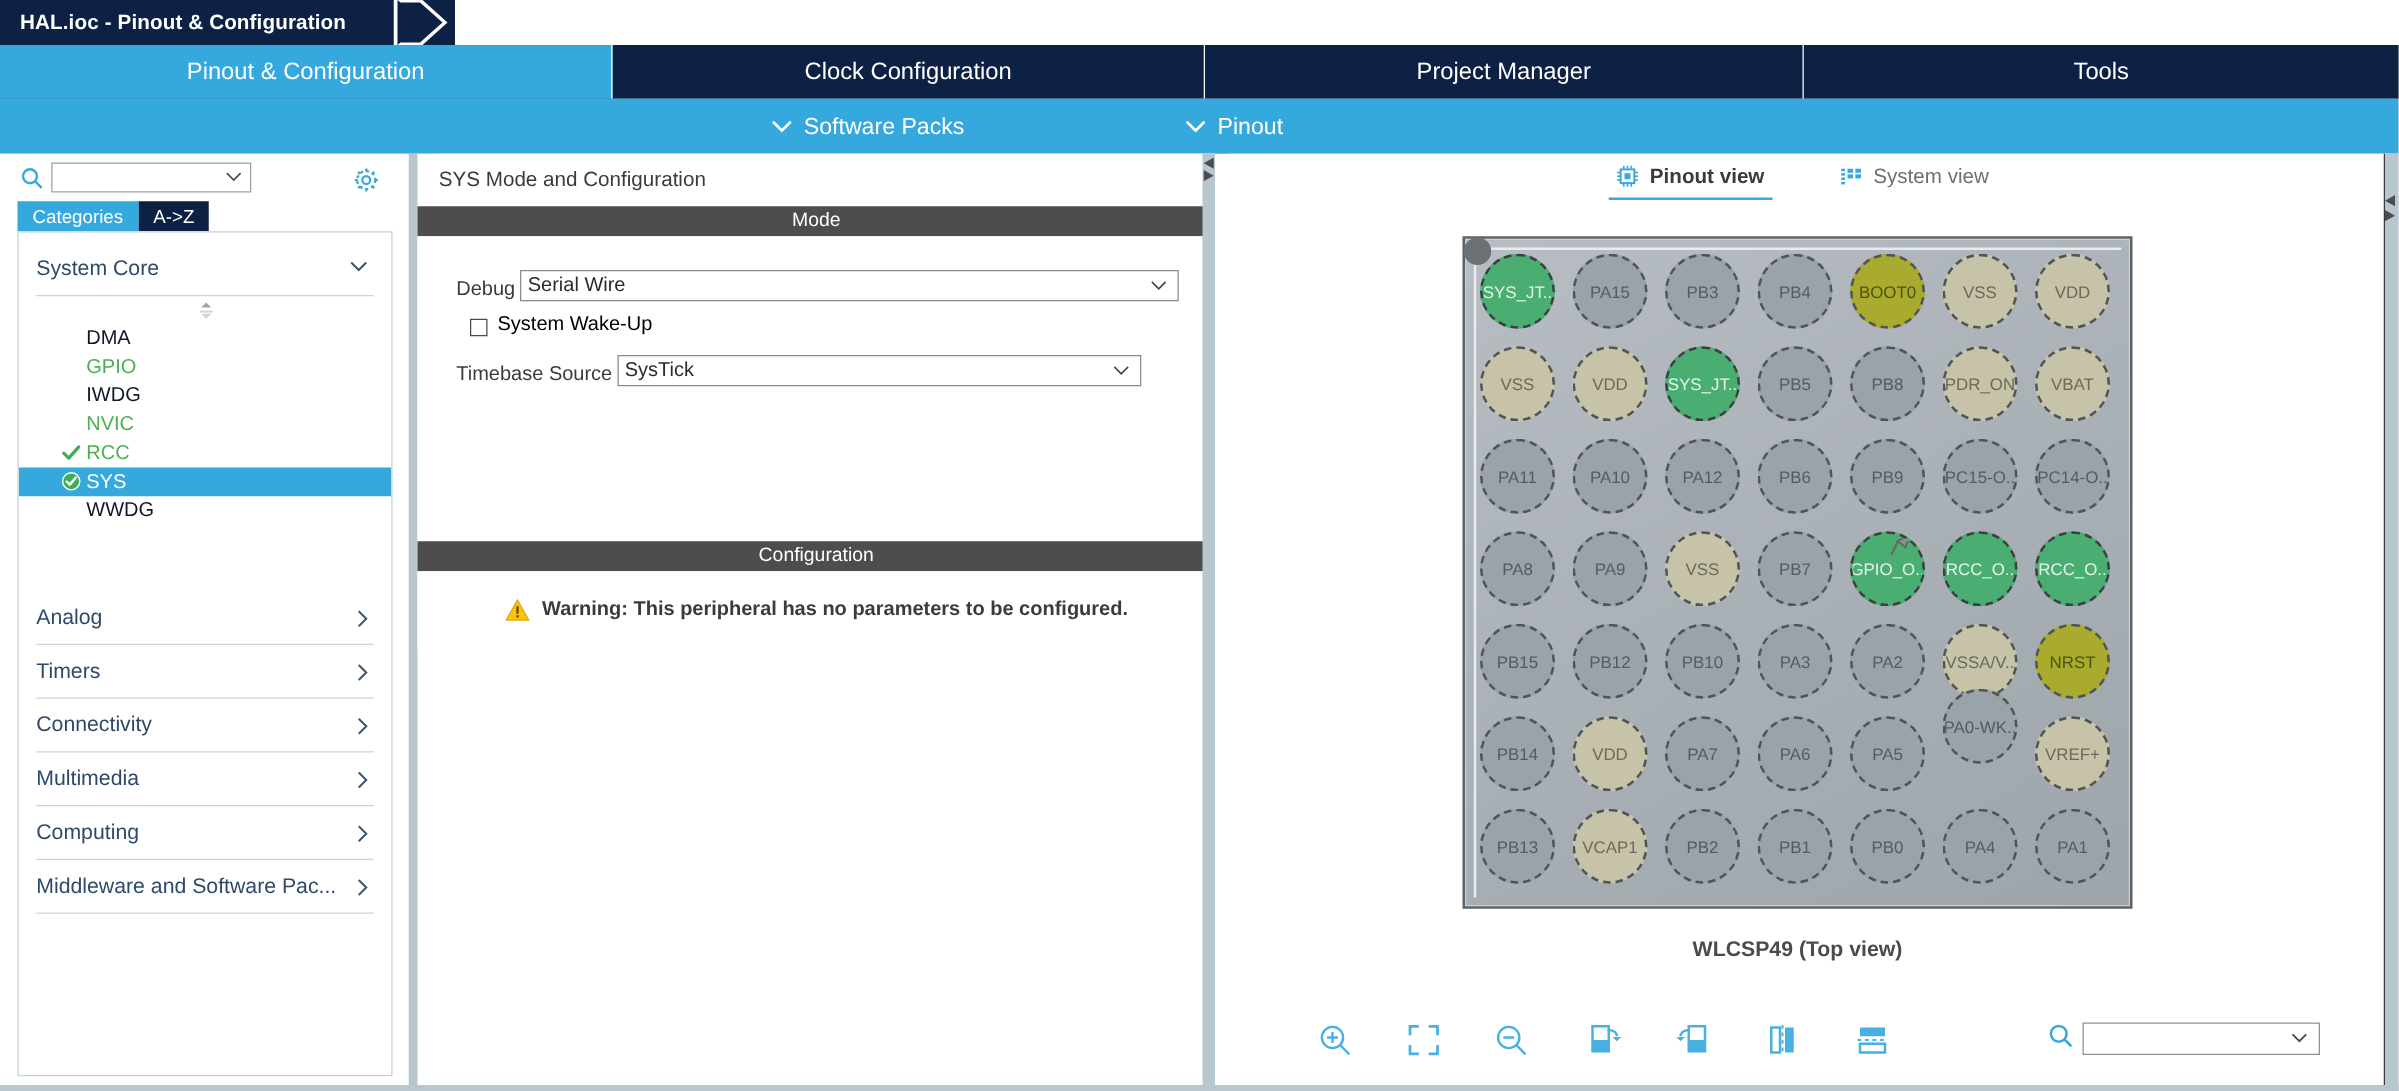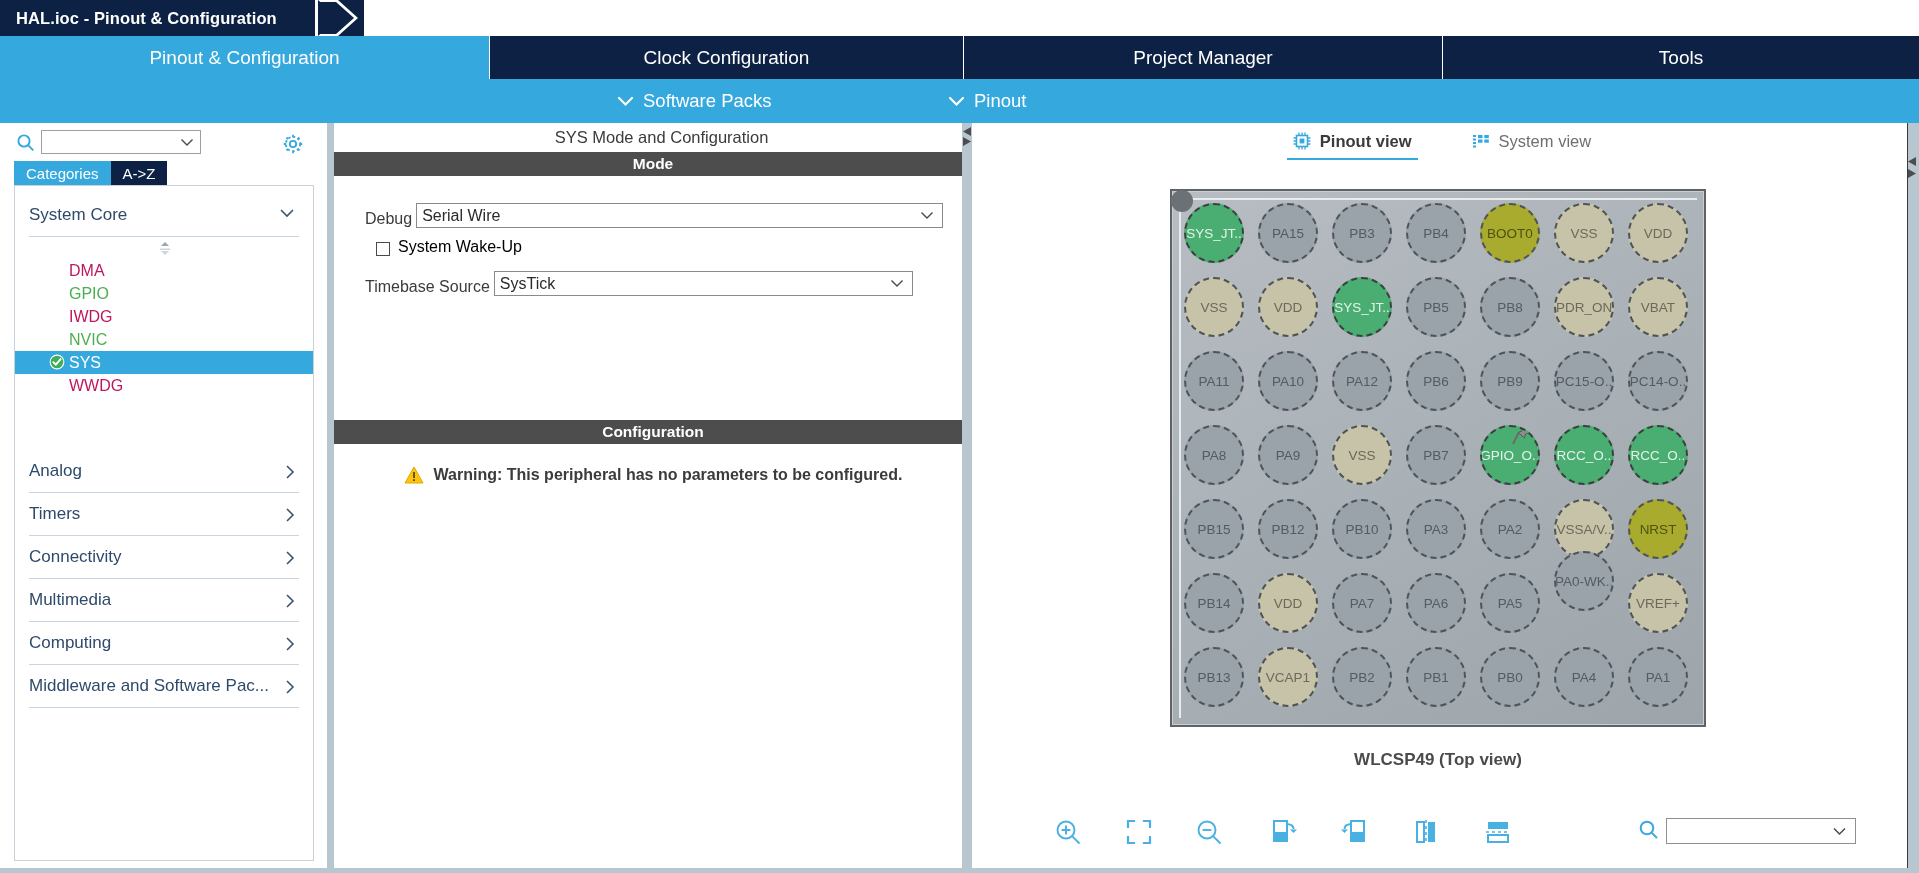--- a/index.html
+++ b/index.html
@@ -93,44 +93,44 @@
   .groupHdr .gcaret{position:absolute;right:4px;top:14px;}
   .groupHdr .gcaret svg{display:block;}
 
   .spinner{
     width:300px;height:22px;display:flex;align-items:center;justify-content:center;
   }
   .spinner svg{display:block;}
 
   .periph{
     height:23px;display:flex;align-items:center;
-    font-size:16px;color:#be185d;padding-left:54px;box-sizing:border-box;
+    font-size:16px;color:#0f172a;padding-left:54px;box-sizing:border-box;
     position:relative;
   }
   .periph.green{color:#4caf50;}
   .periph.selected{background:#35a8dd;color:#ffffff;}
   .periph .mark{position:absolute;left:34px;top:3px;}
   .periph .mark svg{display:block;}
 
   
   .centerpanel{
     position:absolute;left:327px;top:123px;width:645px;height:750px;
     background:#ffffff;
   }
   .cp-divider{
     position:absolute;left:0;top:0;width:7px;height:750px;background:#b8c6d0;
   }
   .cp-body{position:absolute;left:7px;top:0;width:638px;height:750px;}
   .panel-title{
-    height:29px;display:flex;align-items:center;justify-content:center;
+    height:42px;display:flex;align-items:center;
     font-size:16.5px;color:#3b3b3b;background:#ffffff;margin-left:17px;
   }
   .sect-hdr{
     height:24px;background:#4d4d4d;color:#ffffff;
-    display:flex;align-items:center;justify-content:center;font-size:15.5px;font-weight:bold;
+    display:flex;align-items:center;justify-content:center;font-size:15.5px;
   }
   .mode-area{position:relative;height:214px;background:#ffffff;}
   .frow{position:absolute;display:flex;align-items:flex-end;}
   .flabel{font-size:16px;color:#3b3b3b;margin-right:4px;}
   .fselect{
     height:25px;border:1px solid #8a8a8a;background:#ffffff;
     display:flex;align-items:center;box-sizing:border-box;
     font-size:16px;color:#2b2b2b;padding-left:5px;position:relative;
   }
   .fselect .caret{position:absolute;right:8px;top:7px;}
@@ -329,20 +329,28 @@
         <span>DMA</span>
       </div>
       <div class="periph green">
         <span>GPIO</span>
       </div>
       <div class="periph">
         <span>IWDG</span>
       </div>
       <div class="periph green">
         <span>NVIC</span>
+      </div>
+      <div class="periph green">
+        <span class="mark">
+          <svg width="16" height="16" viewBox="0 0 16 16">
+              <path d="M2,8.5 L6,12.5 L14,3.5" stroke="#3fae5a" stroke-width="2.6" fill="none" stroke-linecap="round" stroke-linejoin="round"></path>
+            </svg>
+        </span>
+        <span>RCC</span>
       </div>
       <div class="periph selected">
         <span class="mark">
           <svg width="16" height="16" viewBox="0 0 16 16">
               <circle cx="8" cy="8" r="7.4" fill="#ffffff"></circle>
               <circle cx="8" cy="8" r="6.3" fill="#3fae5a"></circle>
               <path d="M4.3,8.2 L6.8,10.7 L11.6,5.1" stroke="#ffffff" stroke-width="1.9" fill="none" stroke-linecap="round" stroke-linejoin="round"></path>
             </svg>
         </span>
         <span>SYS</span>

